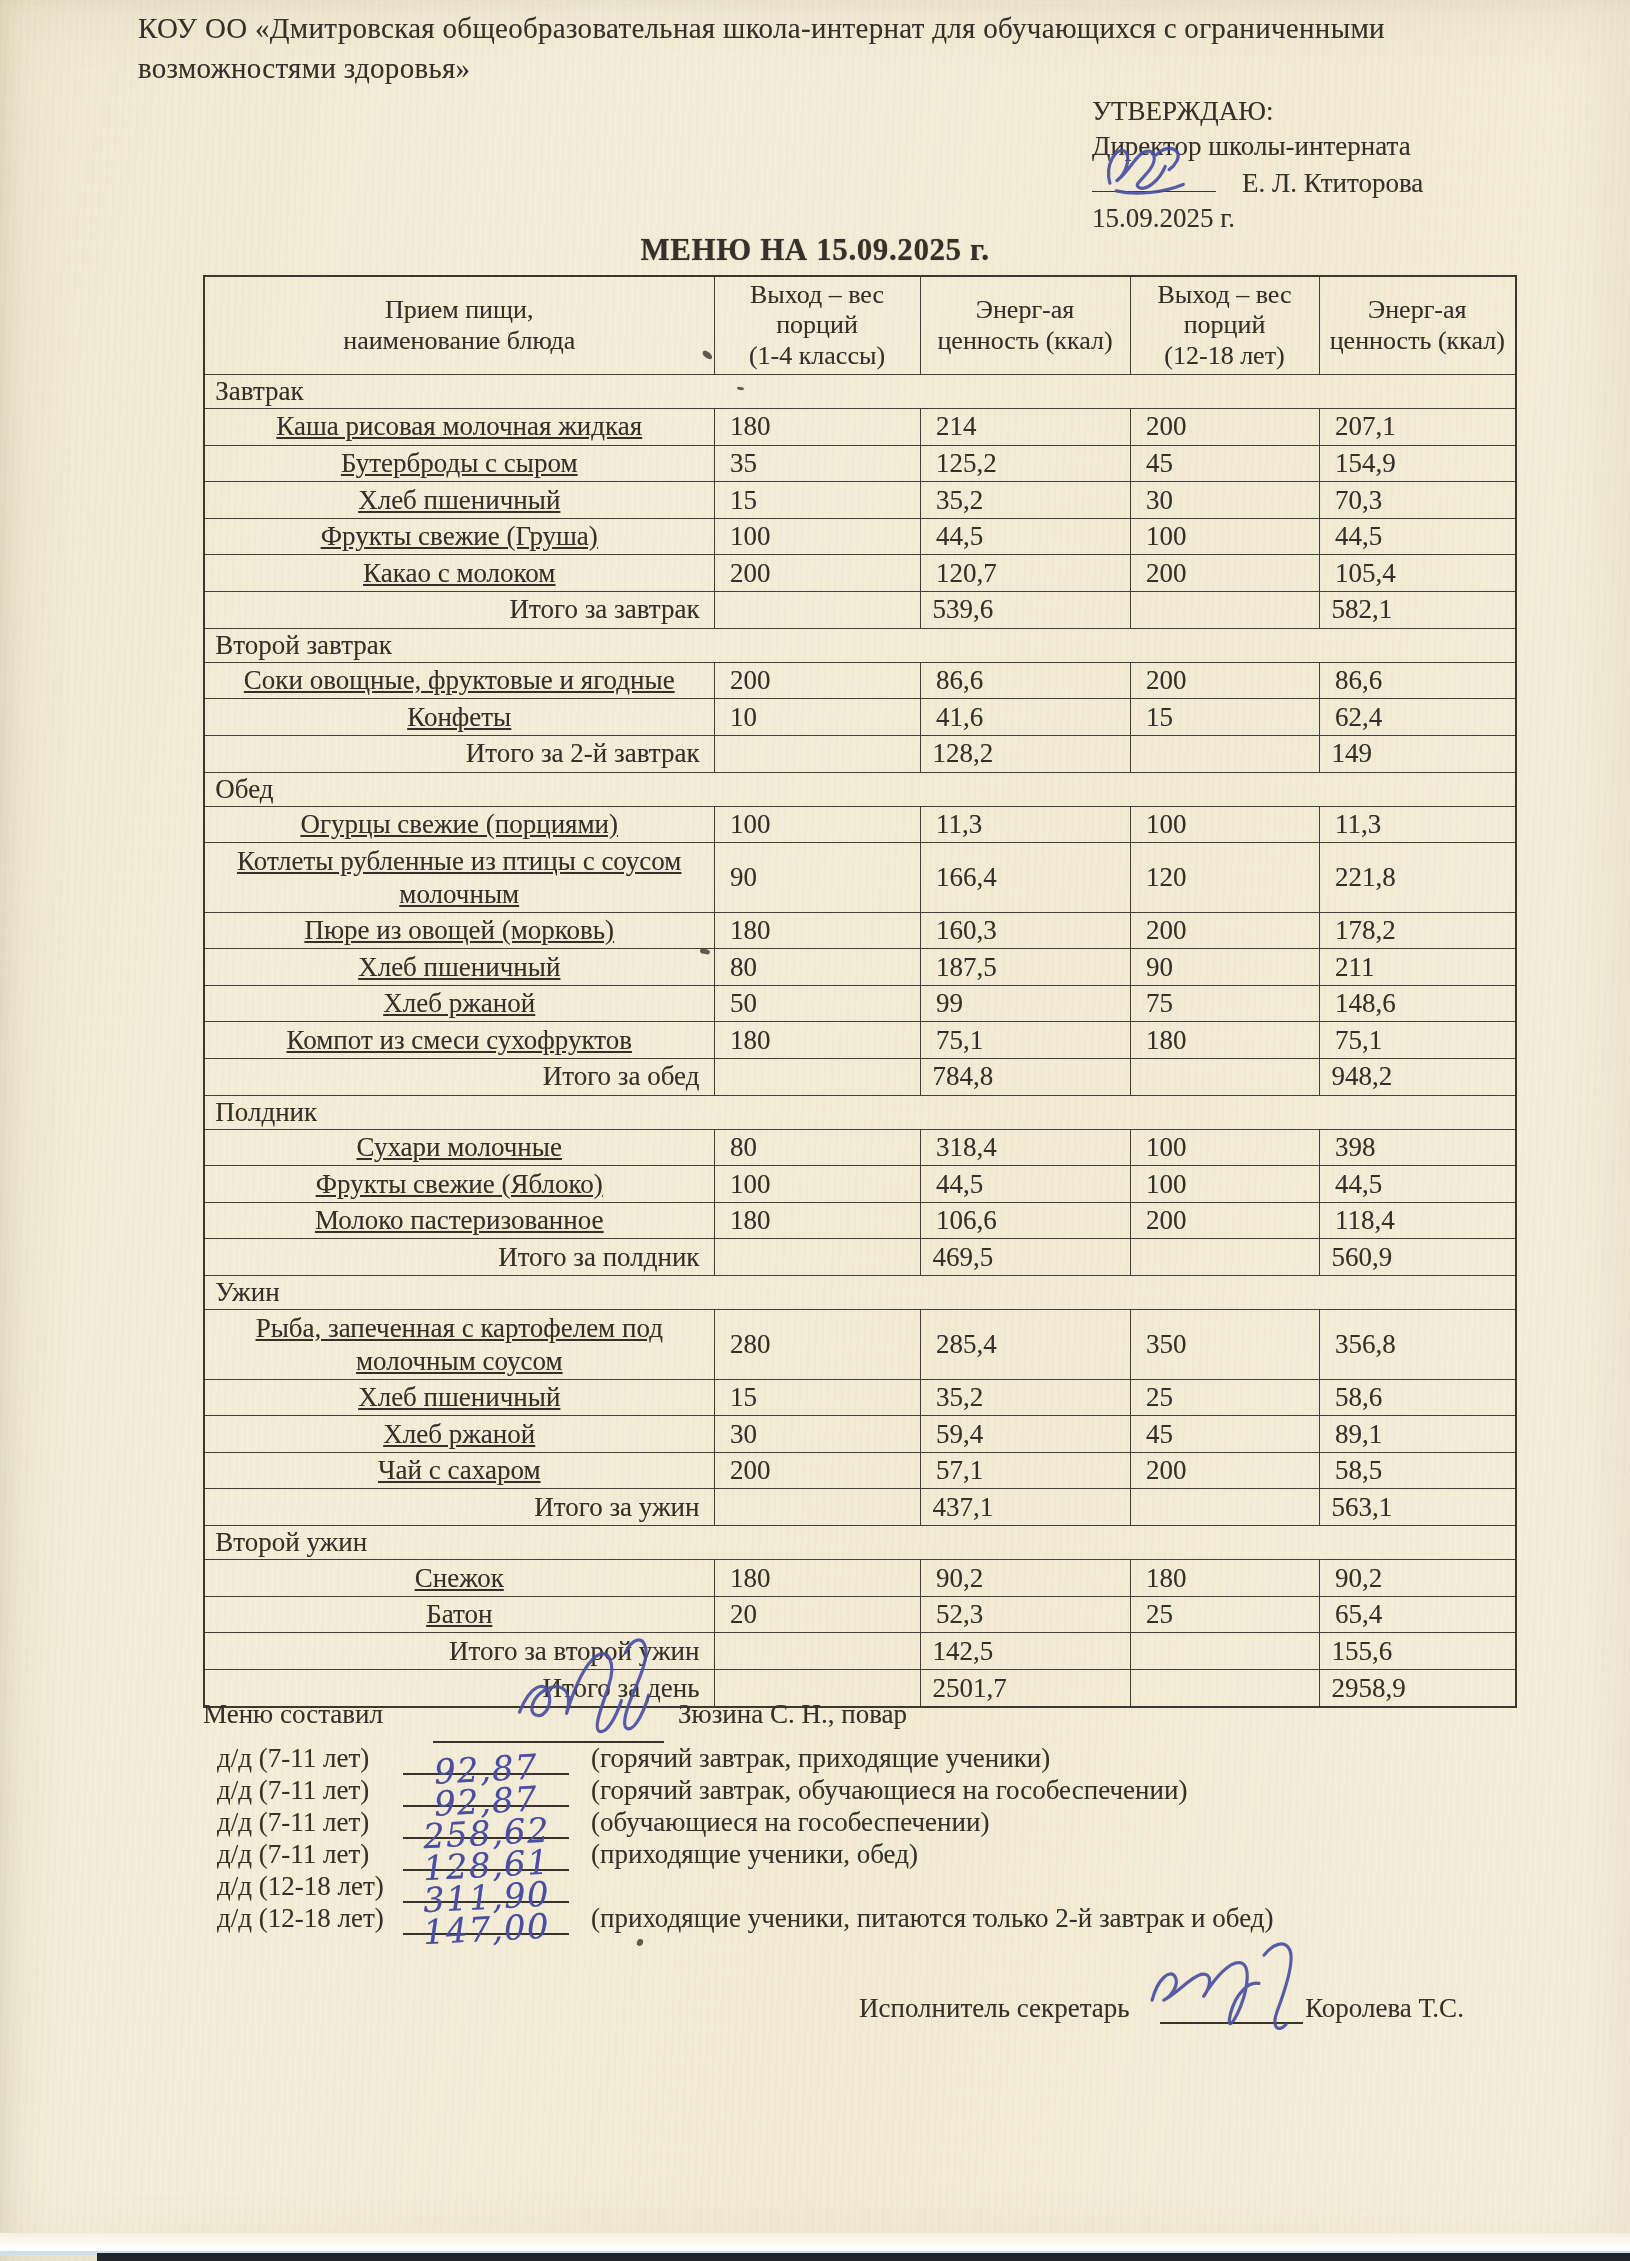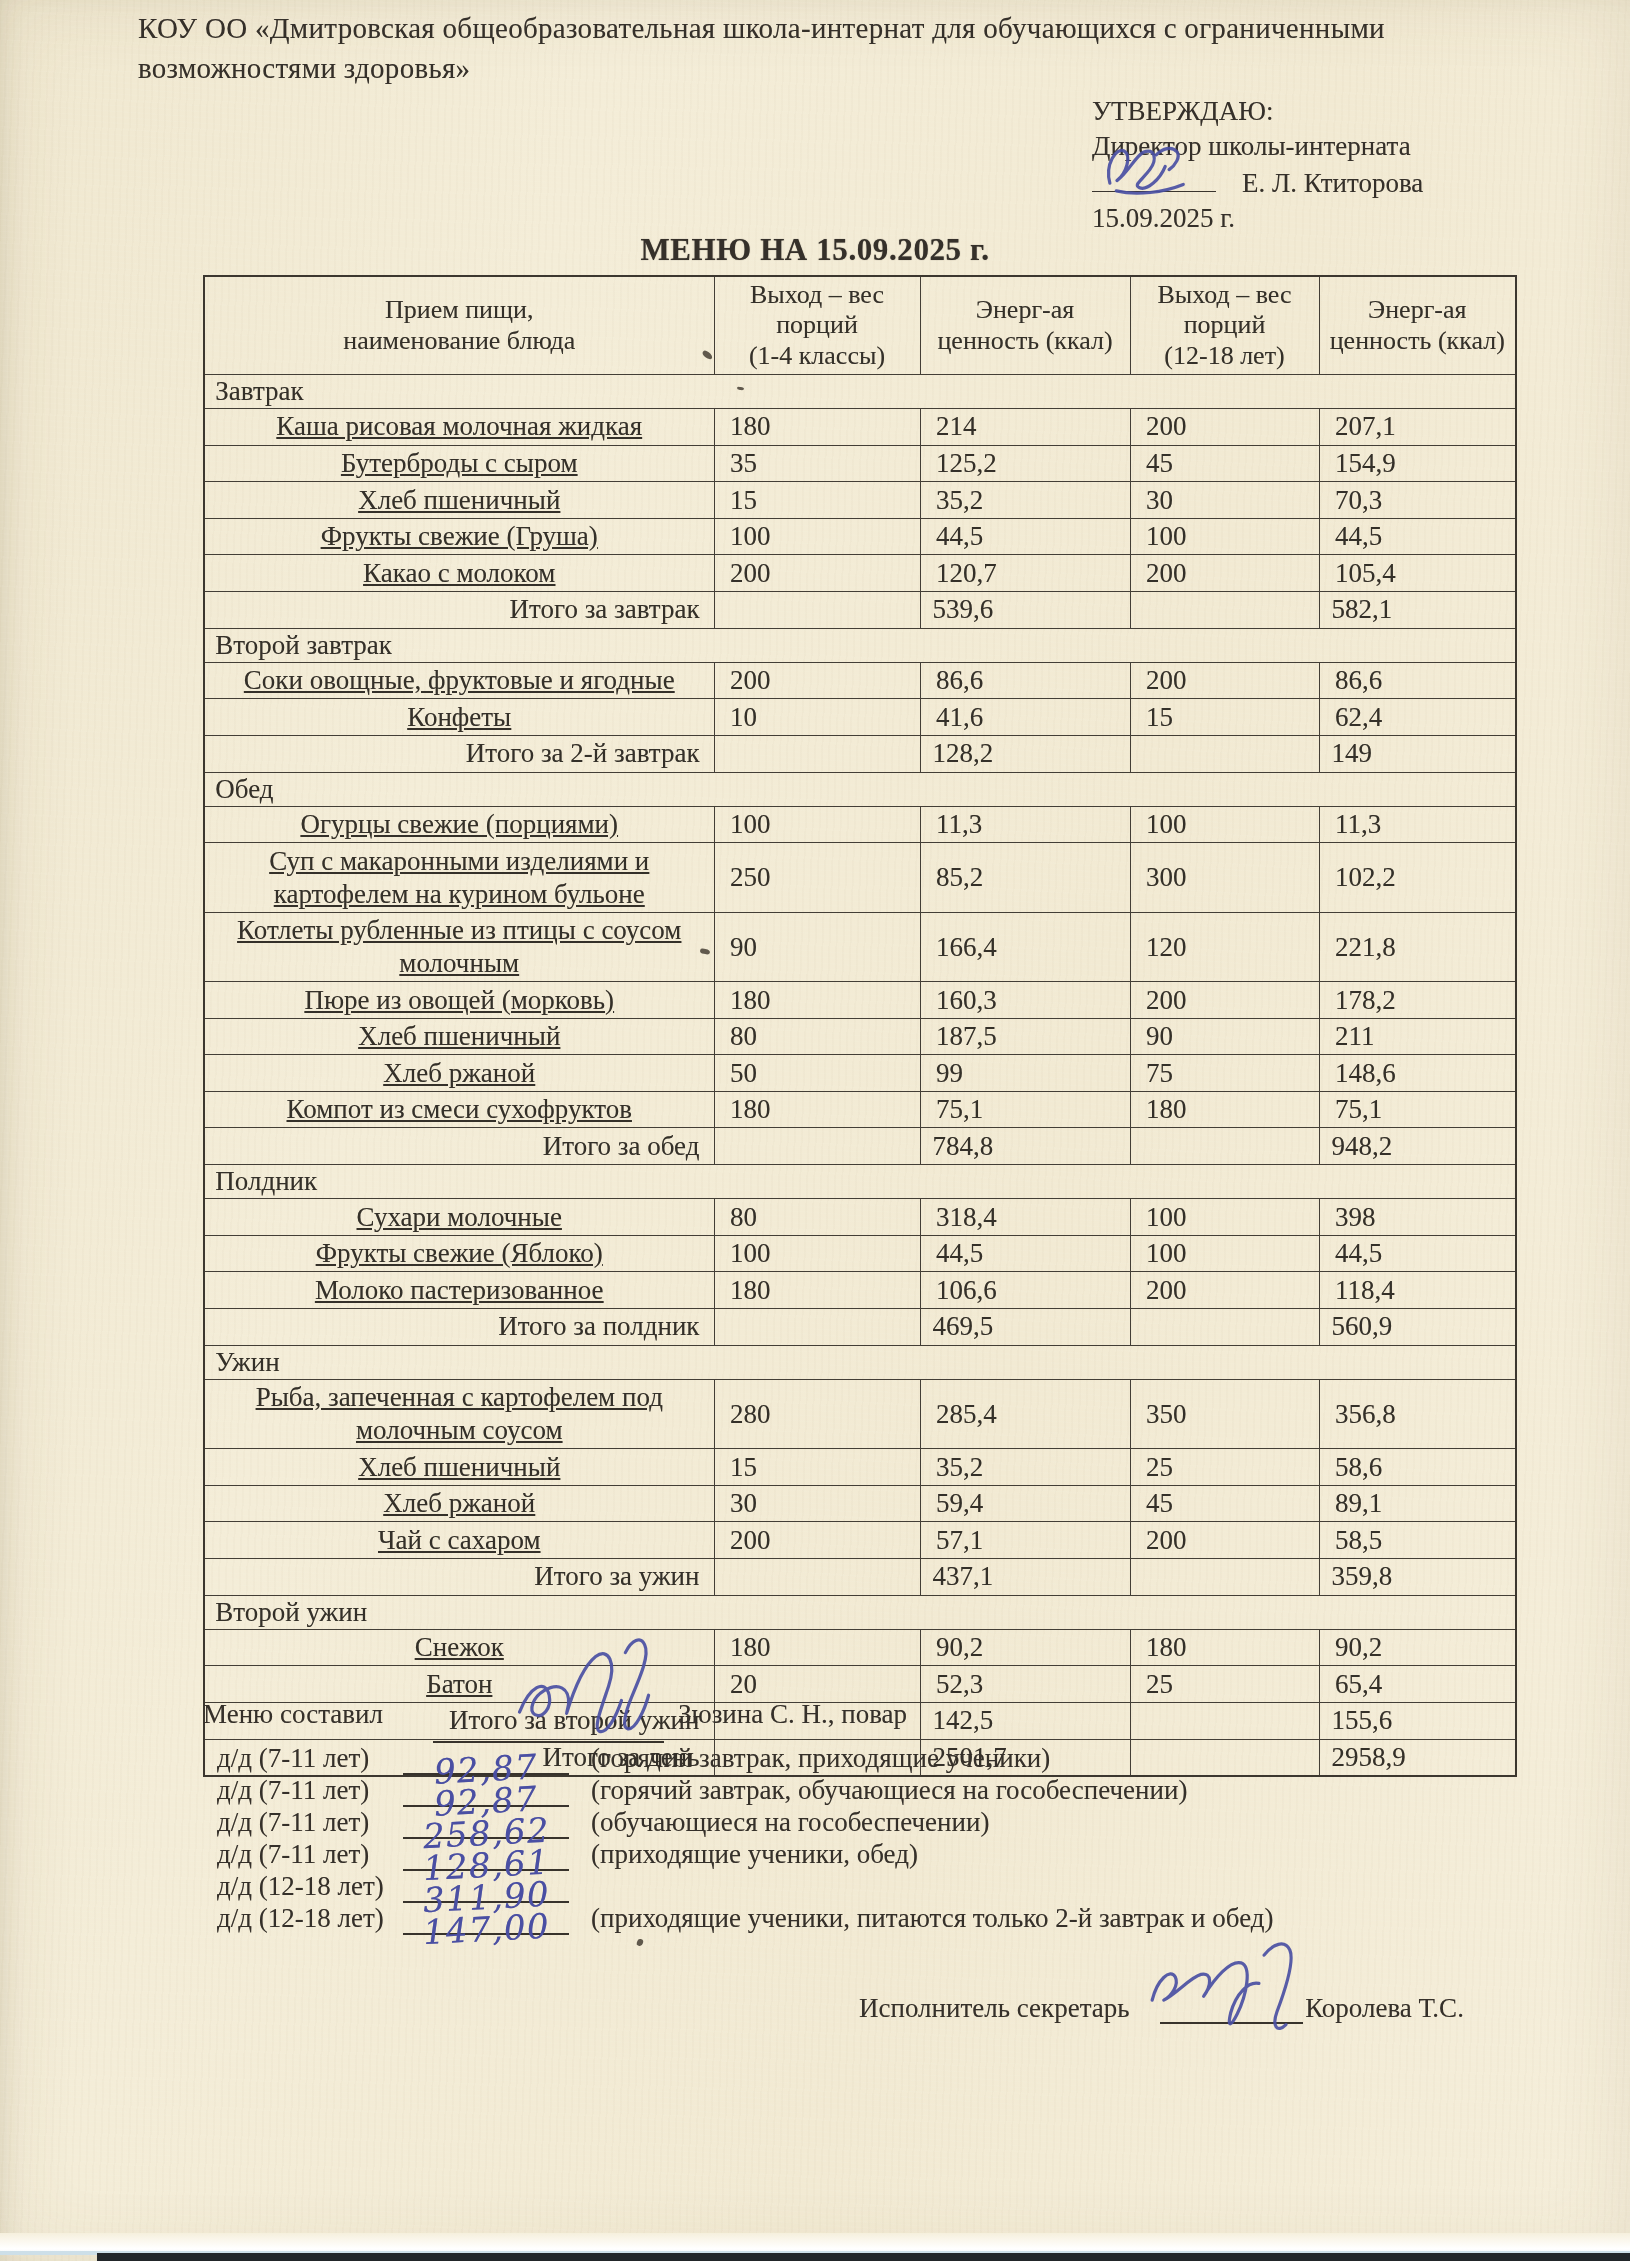--- a/index.html
+++ b/index.html
@@ -241,28 +241,20 @@
           <td class="section" colspan="5">Обед</td>
         </tr>
         <tr class="r-item">
           <td class="dish">Огурцы свежие (порциями)</td>
           <td class="num">100</td>
           <td class="num">11,3</td>
           <td class="num">100</td>
           <td class="num">11,3</td>
         </tr>
         <tr class="r-item">
-          <td class="dish">Суп с макаронными изделиями и
-картофелем на курином бульоне</td>
-          <td class="num">250</td>
-          <td class="num">85,2</td>
-          <td class="num">300</td>
-          <td class="num">102,2</td>
-        </tr>
-        <tr class="r-item">
           <td class="dish">Котлеты рубленные из птицы с соусом
 молочным</td>
           <td class="num">90</td>
           <td class="num">166,4</td>
           <td class="num">120</td>
           <td class="num">221,8</td>
         </tr>
         <tr class="r-item">
           <td class="dish">Пюре из овощей (морковь)</td>
           <td class="num">180</td>
@@ -359,21 +351,21 @@
           <td class="num">200</td>
           <td class="num">57,1</td>
           <td class="num">200</td>
           <td class="num">58,5</td>
         </tr>
         <tr class="r-total">
           <td class="tlabel">Итого за ужин</td>
           <td class="num"></td>
           <td class="tval">437,1</td>
           <td class="num"></td>
-          <td class="tval">359,8</td>
+          <td class="tval">563,1</td>
         </tr>
         <tr class="r-section">
           <td class="section" colspan="5">Второй ужин</td>
         </tr>
         <tr class="r-item">
           <td class="dish">Снежок</td>
           <td class="num">180</td>
           <td class="num">90,2</td>
           <td class="num">180</td>
           <td class="num">90,2</td>

